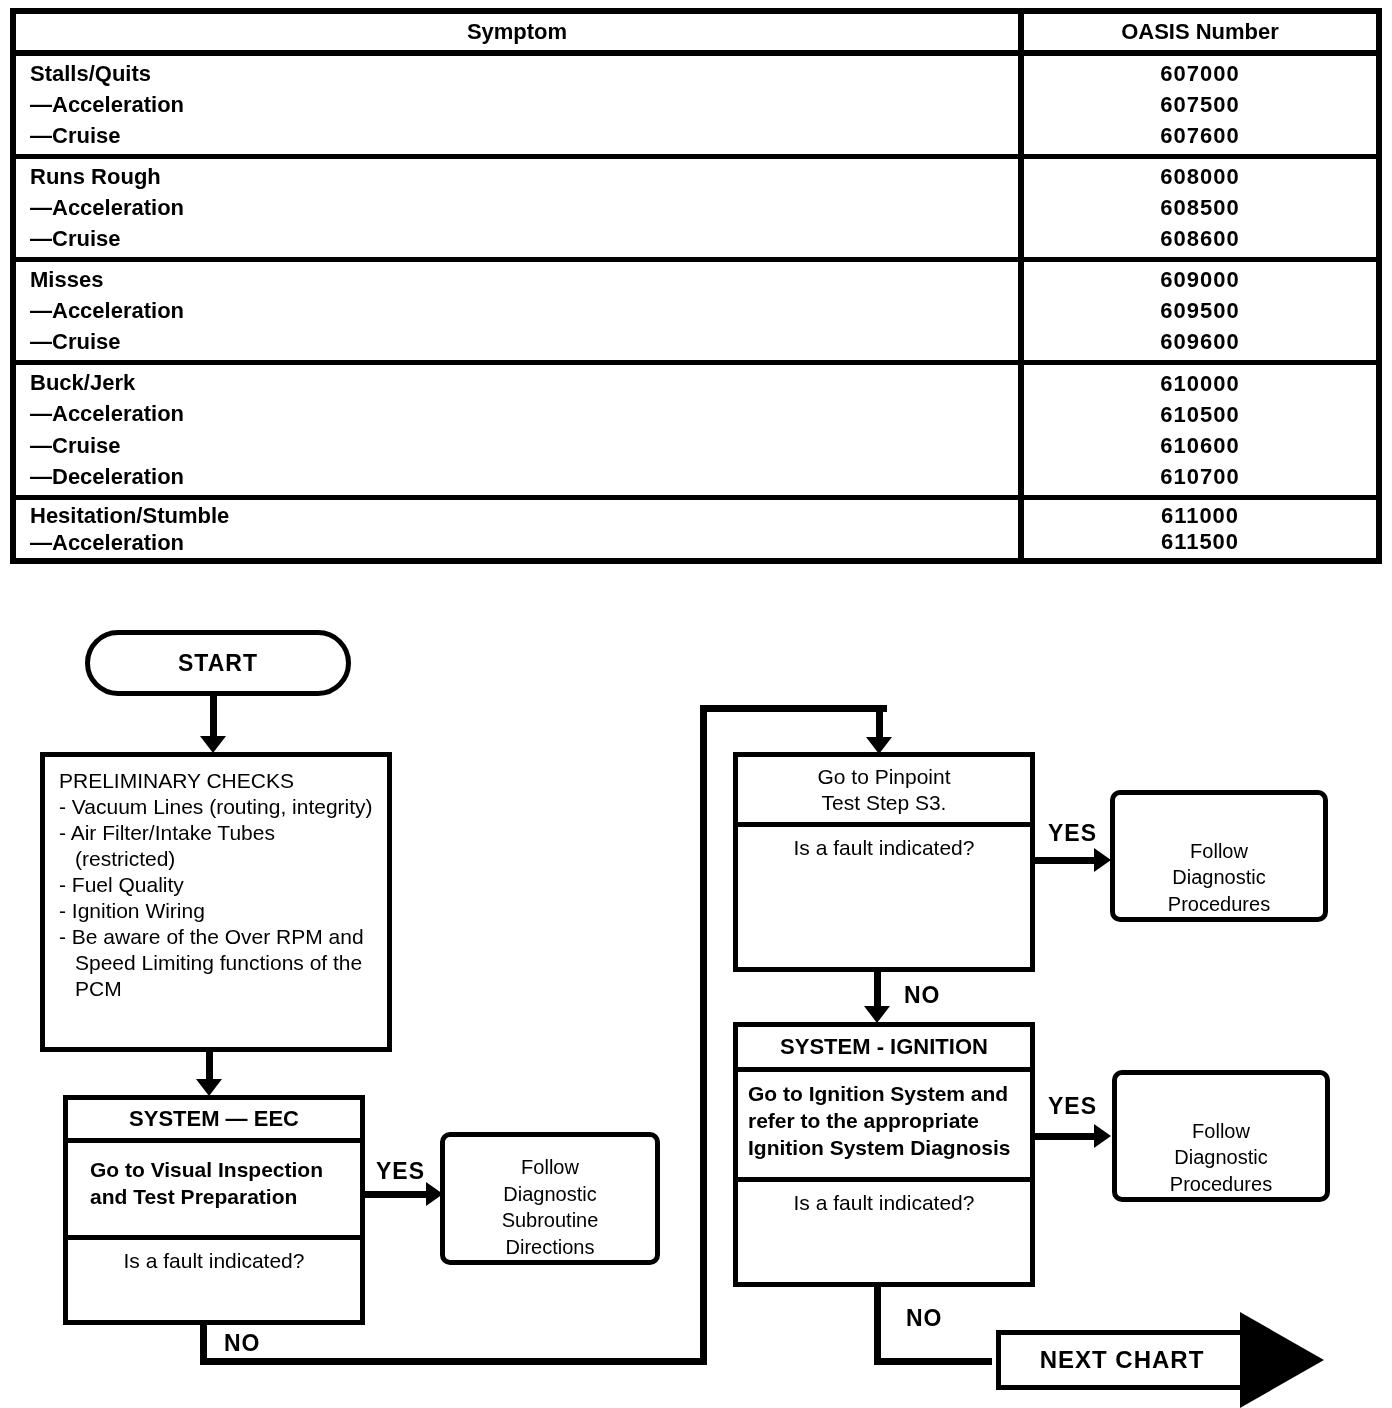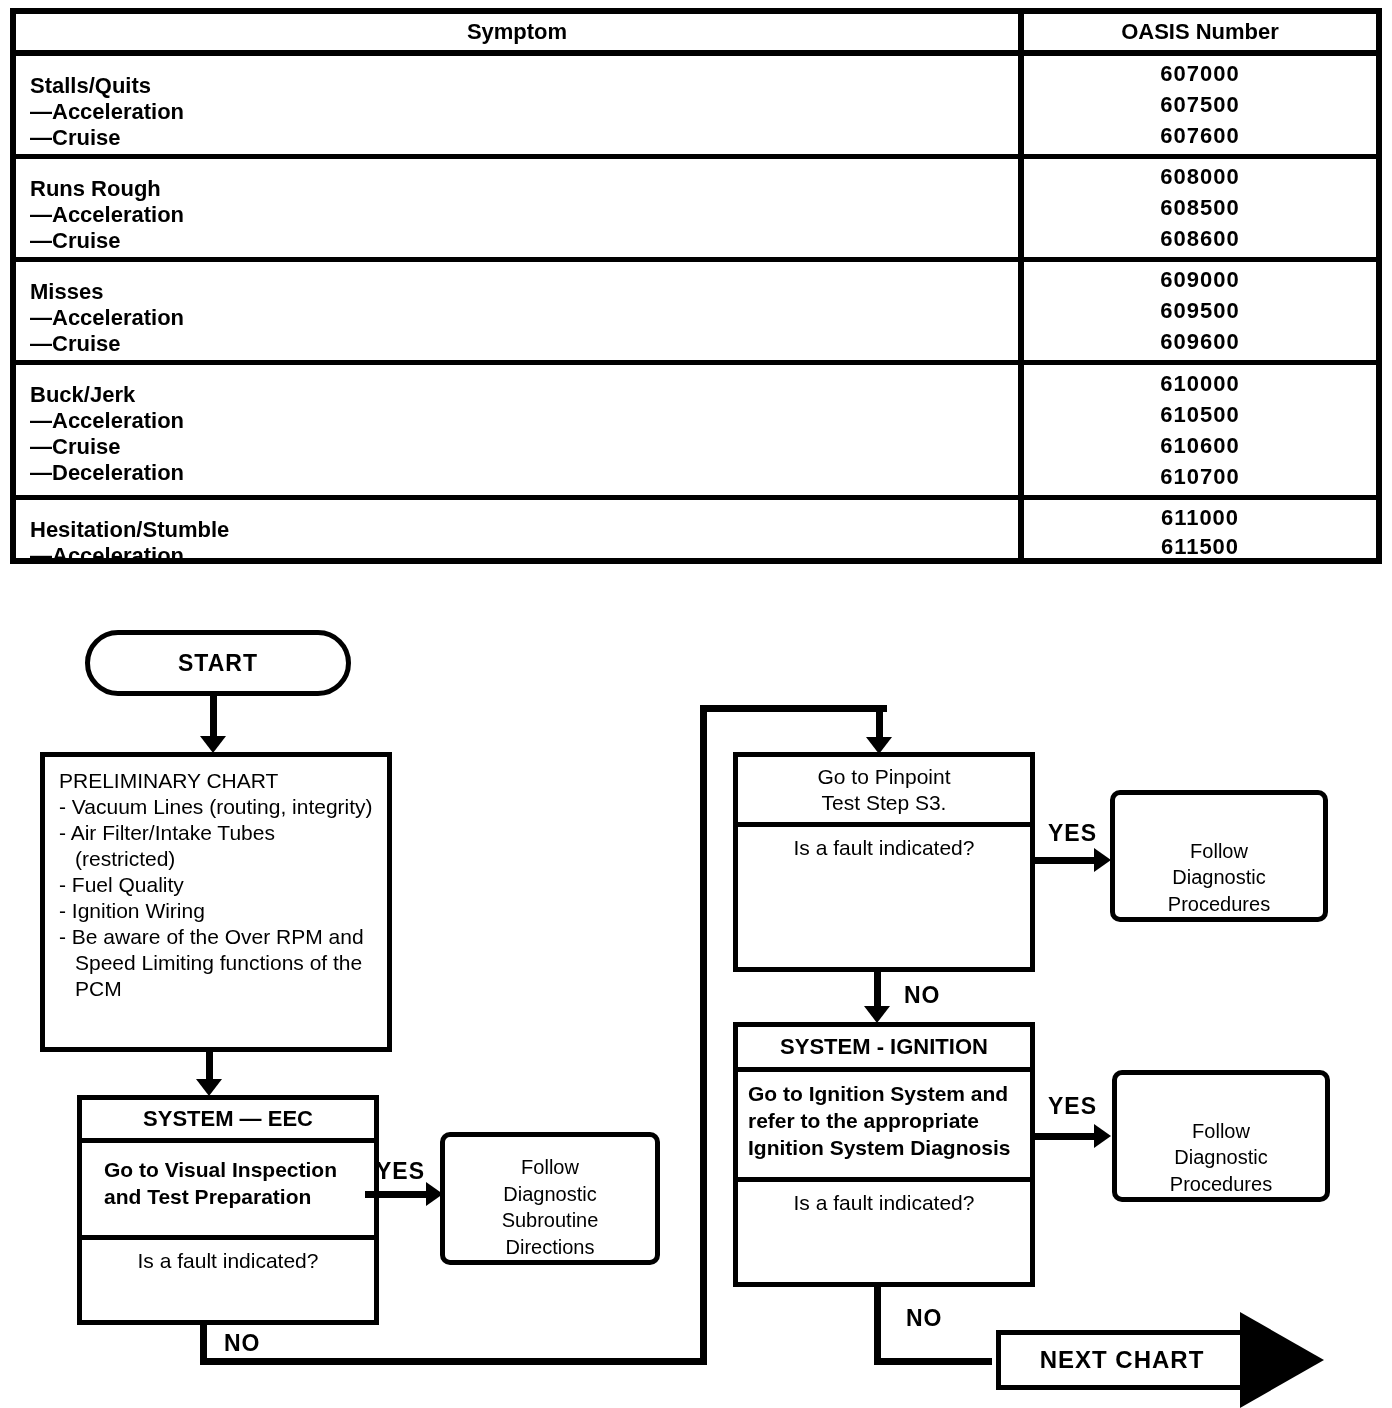--- a/index.html
+++ b/index.html
@@ -49,21 +49,21 @@
     border-bottom: 5px solid #000;
     flex: none;
   }
   .t-sec.last { border-bottom: none; flex: 1; }
   .sec-3 { height: 98px; }
   .sec-4 { height: 130px; }
   .sec-2 { height: 64px; }
   .col-sym {
     width: 1002px; flex: none;
     display: grid; grid-auto-rows: 1fr;
-    padding: 17px 0;
+    padding: 2px 0;
     box-sizing: border-box;
   }
   .col-num {
     flex: 1;
     border-left: 6px solid #000;
     display: grid; grid-auto-rows: 1fr;
     padding: 3px 0;
     box-sizing: border-box;
   }
   .cell {
@@ -242,32 +242,32 @@
       </div>
     </div>
   </div>
 
   <div class="node oval" style="left:85px; top:630px; width:266px; height:66px;">START</div>
 
   <div class="vline" style="left:210px; top:695px; height:42px;"></div>
   <div class="arrow-down" style="left:200px; top:736px;"></div>
 
   <div class="node prelim" style="left:40px; top:752px; width:352px; height:300px;">
-    <div>PRELIMINARY CHART</div>
+    <div>PRELIMINARY CHECKS</div>
     <div class="item">- Vacuum Lines (routing, integrity)</div>
     <div class="item">- Air Filter/Intake Tubes (restricted)</div>
     <div class="item">- Fuel Quality</div>
     <div class="item">- Ignition Wiring</div>
     <div class="item">- Be aware of the Over RPM and Speed Limiting functions of the PCM</div>
   </div>
 
   <div class="vline" style="left:206px; top:1052px; height:28px;"></div>
   <div class="arrow-down" style="left:196px; top:1079px;"></div>
 
-  <div class="node flow-box" style="left:77px; top:1095px; width:302px; height:230px;">
+  <div class="node flow-box" style="left:63px; top:1095px; width:302px; height:230px;">
     <div class="proc-header">SYSTEM — EEC</div>
     <div class="proc-action" style="height:97px; padding:13px 14px 0 22px;">Go to Visual Inspection and Test Preparation</div>
     <div class="proc-question">Is a fault indicated?</div>
   </div>
 
   <div class="yn-label" style="left:376px; top:1158px;">YES</div>
   <div class="hline" style="left:365px; top:1191px; width:62px;"></div>
   <div class="arrow-right" style="left:426px; top:1182px;"></div>
 
   <div class="node round" style="left:440px; top:1132px; width:220px; height:133px;">

